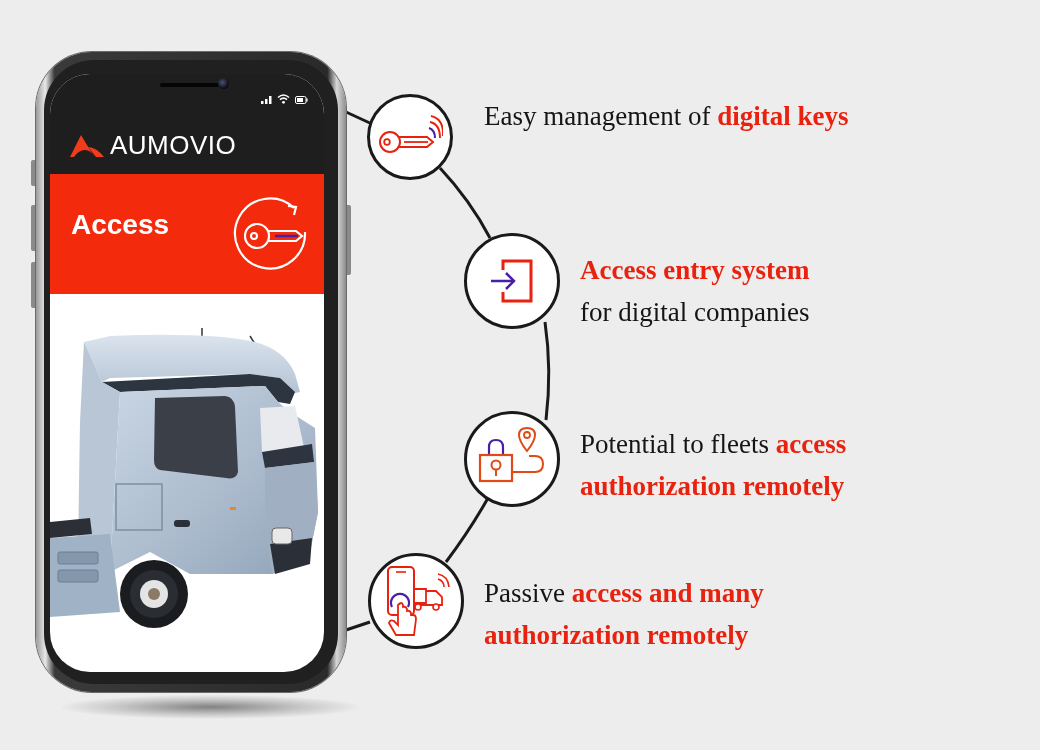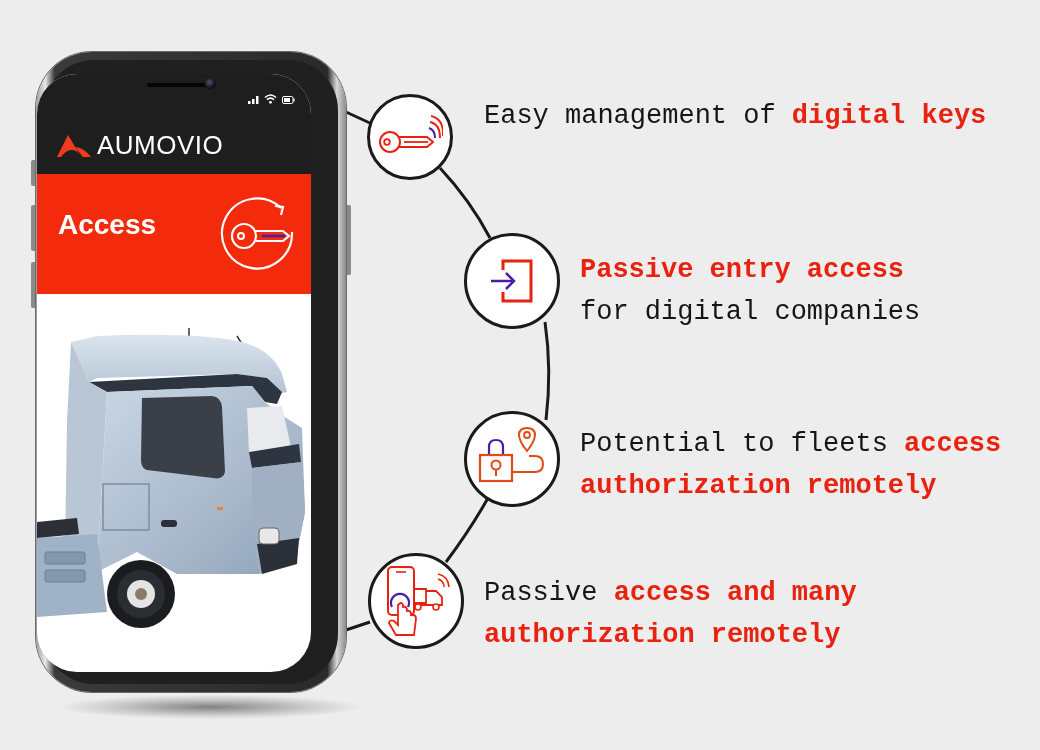--- a/index.html
+++ b/index.html
@@ -19,40 +19,40 @@
     background:linear-gradient(90deg,#9a9a9a 0%,#e8e8e8 3%,#3a3a3a 6%,#2a2a2a 94%,#d8d8d8 97%,#8c8c8c 100%);
     box-shadow:0 0 0 1px #6a6a6a;
   }
   .phone-inner {
     position:absolute; left:8px; top:8px; right:8px; bottom:8px;
     border-radius:50px; background:#202020;
   }
   .side-btn { position:absolute; left:31px; width:5px; background:#8a8a8a; border-radius:2px 0 0 2px; }
   .side-btn.r { left:346px; border-radius:0 2px 2px 0; }
   .screen {
-    position:absolute; left:37px; top:74px; width:274px; height:598px;
+    position:absolute; left:50px; top:74px; width:274px; height:598px;
     border-radius:40px; overflow:hidden; background:#fff;
   }
   .topbar { position:absolute; left:0; top:0; width:100%; height:100px; background:#1e1e1e; }
   .notch-line { position:absolute; left:110px; top:9px; width:60px; height:4px; border-radius:2px; background:#050505; }
   .camera { position:absolute; left:168px; top:4px; width:11px; height:11px; border-radius:50%; background:radial-gradient(circle at 40% 40%, #4a5070, #0a0a14 70%); }
   .status { position:absolute; right:16px; top:20px; display:flex; gap:5px; align-items:flex-end; }
   .logo { position:absolute; left:20px; top:56px; display:flex; align-items:center; gap:6px; }
   .logo-text { color:#fff; font-family:"Liberation Sans", sans-serif; font-size:26px; letter-spacing:0.5px; }
   .banner { position:absolute; left:0; top:100px; width:100%; height:120px; background:#f32a0c; }
   .banner-title { position:absolute; left:21px; top:35px; color:#fff; font-family:"Liberation Sans", sans-serif; font-weight:bold; font-size:28px; }
   .banner-icon { position:absolute; left:180px; top:20px; }
   .truck { position:absolute; left:0; top:238px; }
   .connector { position:absolute; left:0; top:0; }
   .node {
     position:absolute; border-radius:50%; background:#fff; border:3px solid #1a1a1a;
     display:flex; align-items:center; justify-content:center; box-sizing:border-box;
   }
   .feat {
-    position:absolute; font-family:Liberation Mono, monospace; font-size:27px; line-height:42px; color:#151515; white-space:nowrap;
+    position:absolute; font-family:Liberation Serif, serif; font-size:27px; line-height:42px; color:#151515; white-space:nowrap;
   }
   .hl { color:#e8220e; font-weight:bold; }
 </style>
 </head>
 <body>
 
 <svg class="connector" width="1040" height="750">
   <path d="M346 112 L372 124" stroke="#1a1a1a" stroke-width="3" fill="none"></path>
   <path d="M440 168 Q470 200 490 238" stroke="#1a1a1a" stroke-width="3" fill="none"></path>
   <path d="M545 322 Q552 370 546 420" stroke="#1a1a1a" stroke-width="3" fill="none"></path>
@@ -193,21 +193,21 @@
     <path d="M12 44 A9 9 0 1 1 28 44" stroke="#4a1fa8" stroke-width="2.2" fill="none"></path>
     <path d="M18 42 L18 62 L14 58 Q10 56 9 60 L16 72 L34 72 L36 56 Q36 52 33 52 L31 52 L31 50 Q30 47 27 48 L27 46 Q26 43 23 44 L23 42 Q22 38 18 42 Z" stroke="#e8220e" stroke-width="1.8" fill="#fff"></path>
   </svg>
 </div>
 
 <div class="feat" style="left:484px;top:95px;">
   <div><span>Easy management of </span><span class="hl">digital keys</span></div>
 </div>
 
 <div class="feat" style="left:580px;top:249px;">
-  <div><span class="hl">Passive entry access</span></div>
+  <div><span class="hl">Access entry system</span></div>
   <div><span>for digital companies</span></div>
 </div>
 
 <div class="feat" style="left:580px;top:423px;">
   <div><span>Potential to fleets </span><span class="hl">access</span></div>
   <div><span class="hl">authorization remotely</span></div>
 </div>
 
 <div class="feat" style="left:484px;top:572px;">
   <div><span>Passive </span><span class="hl">access and many</span></div>

